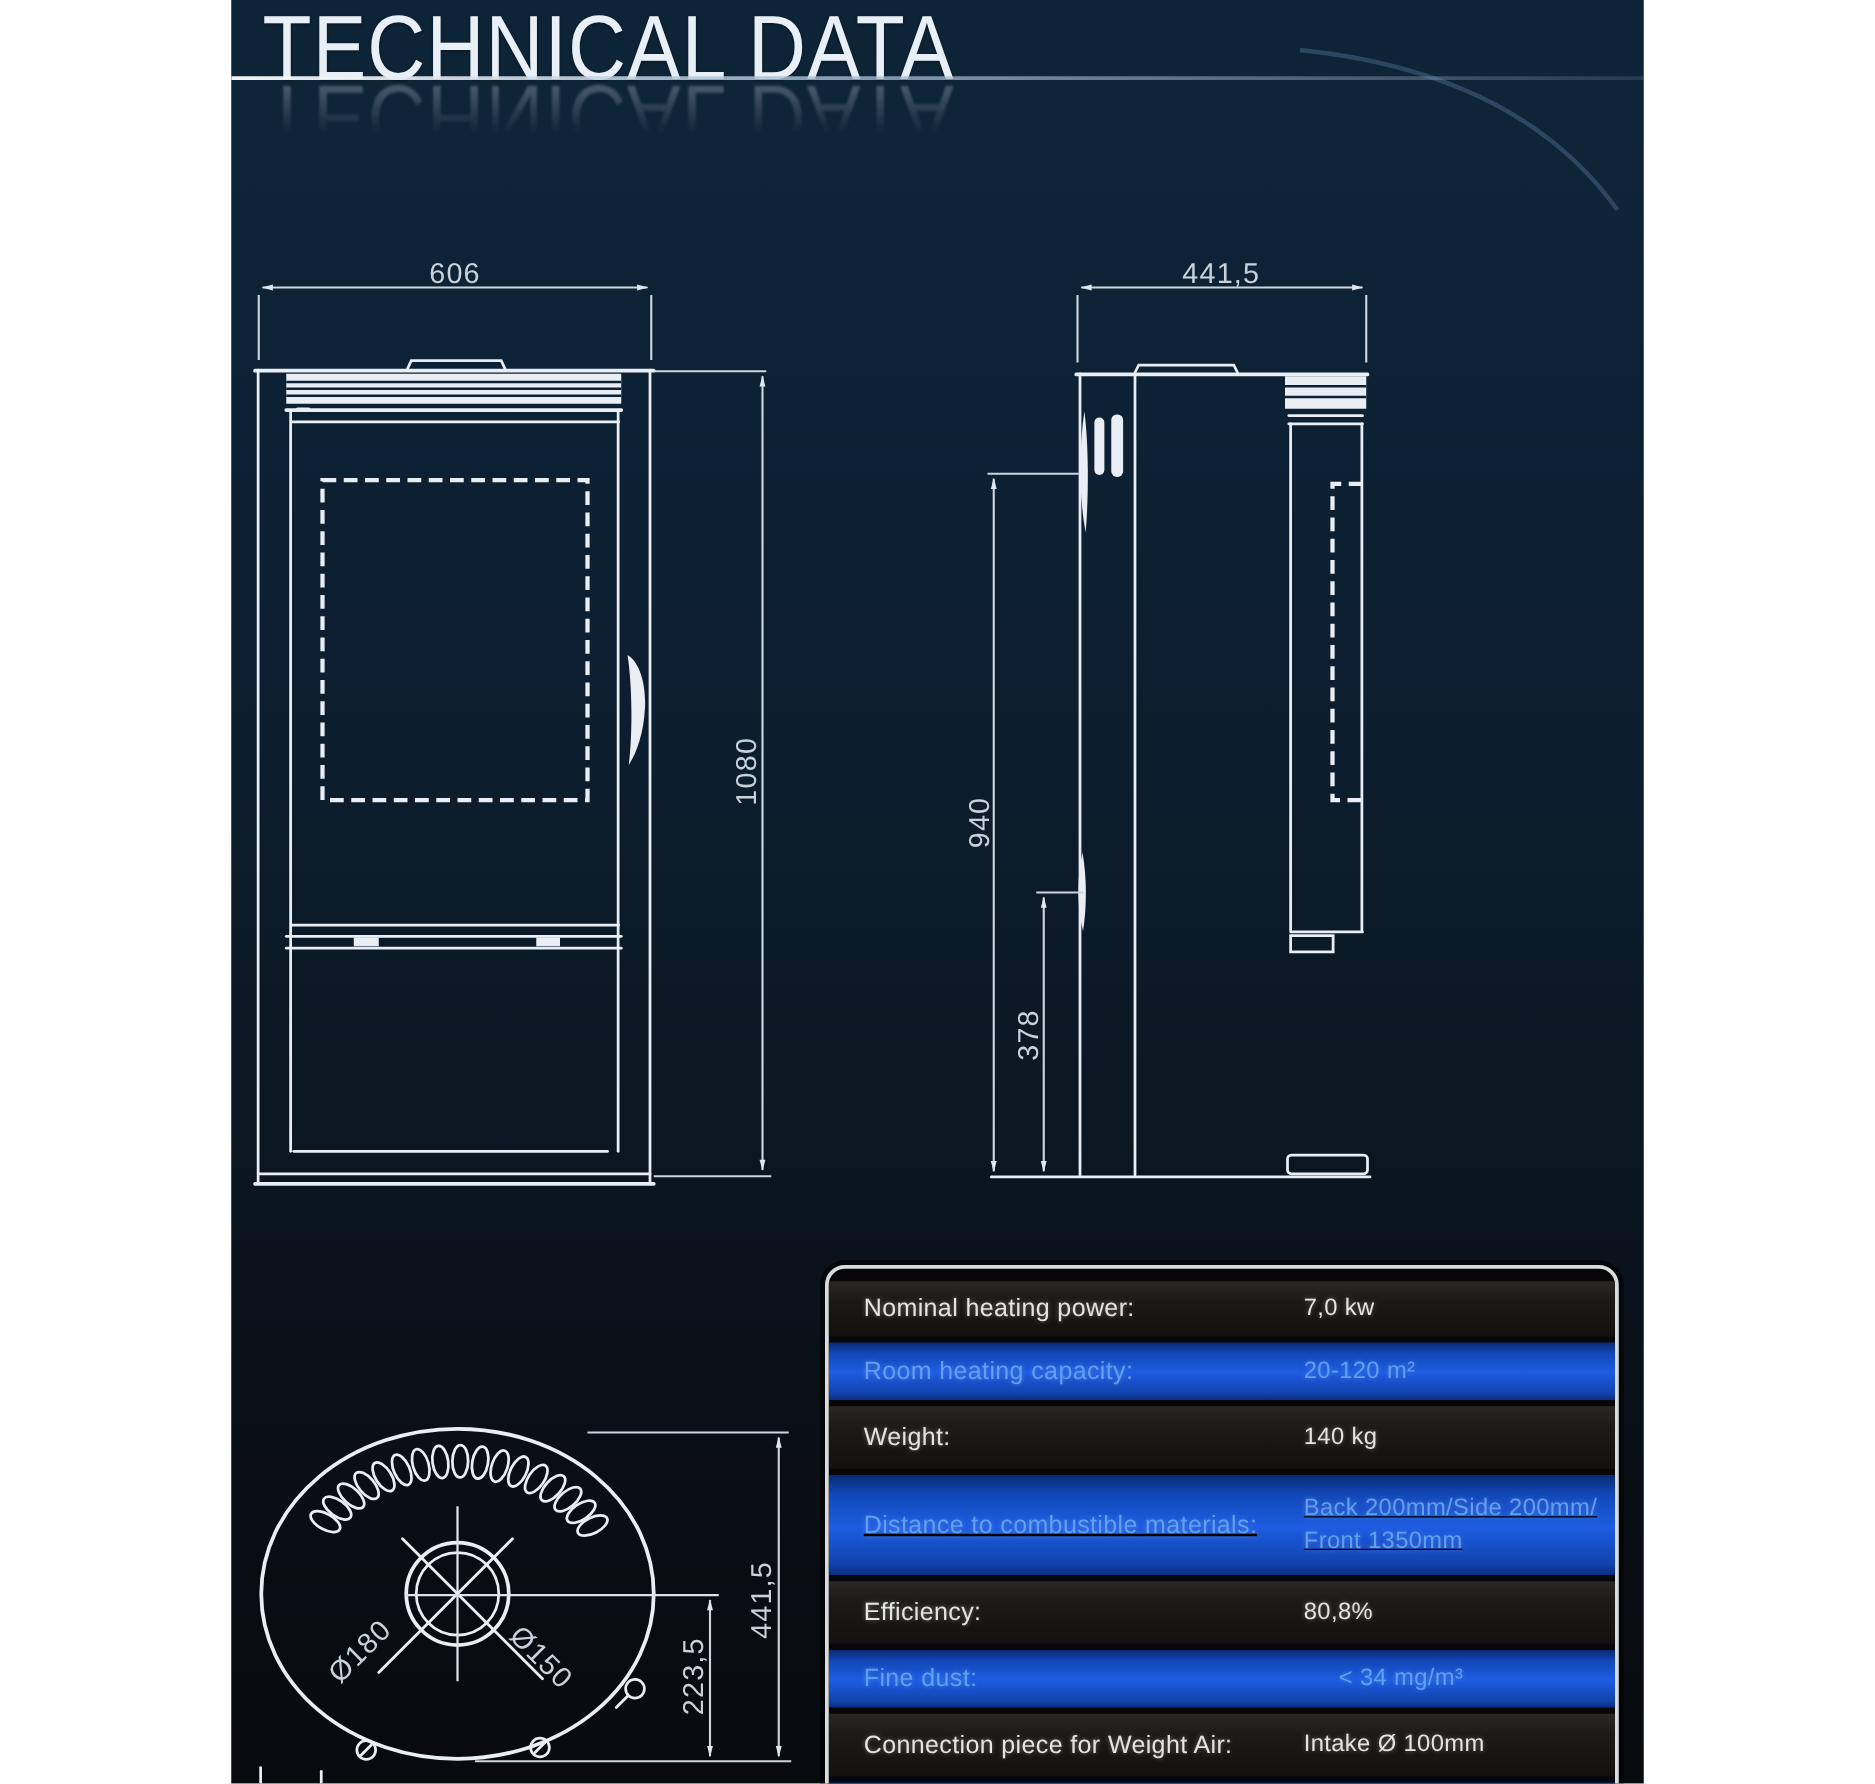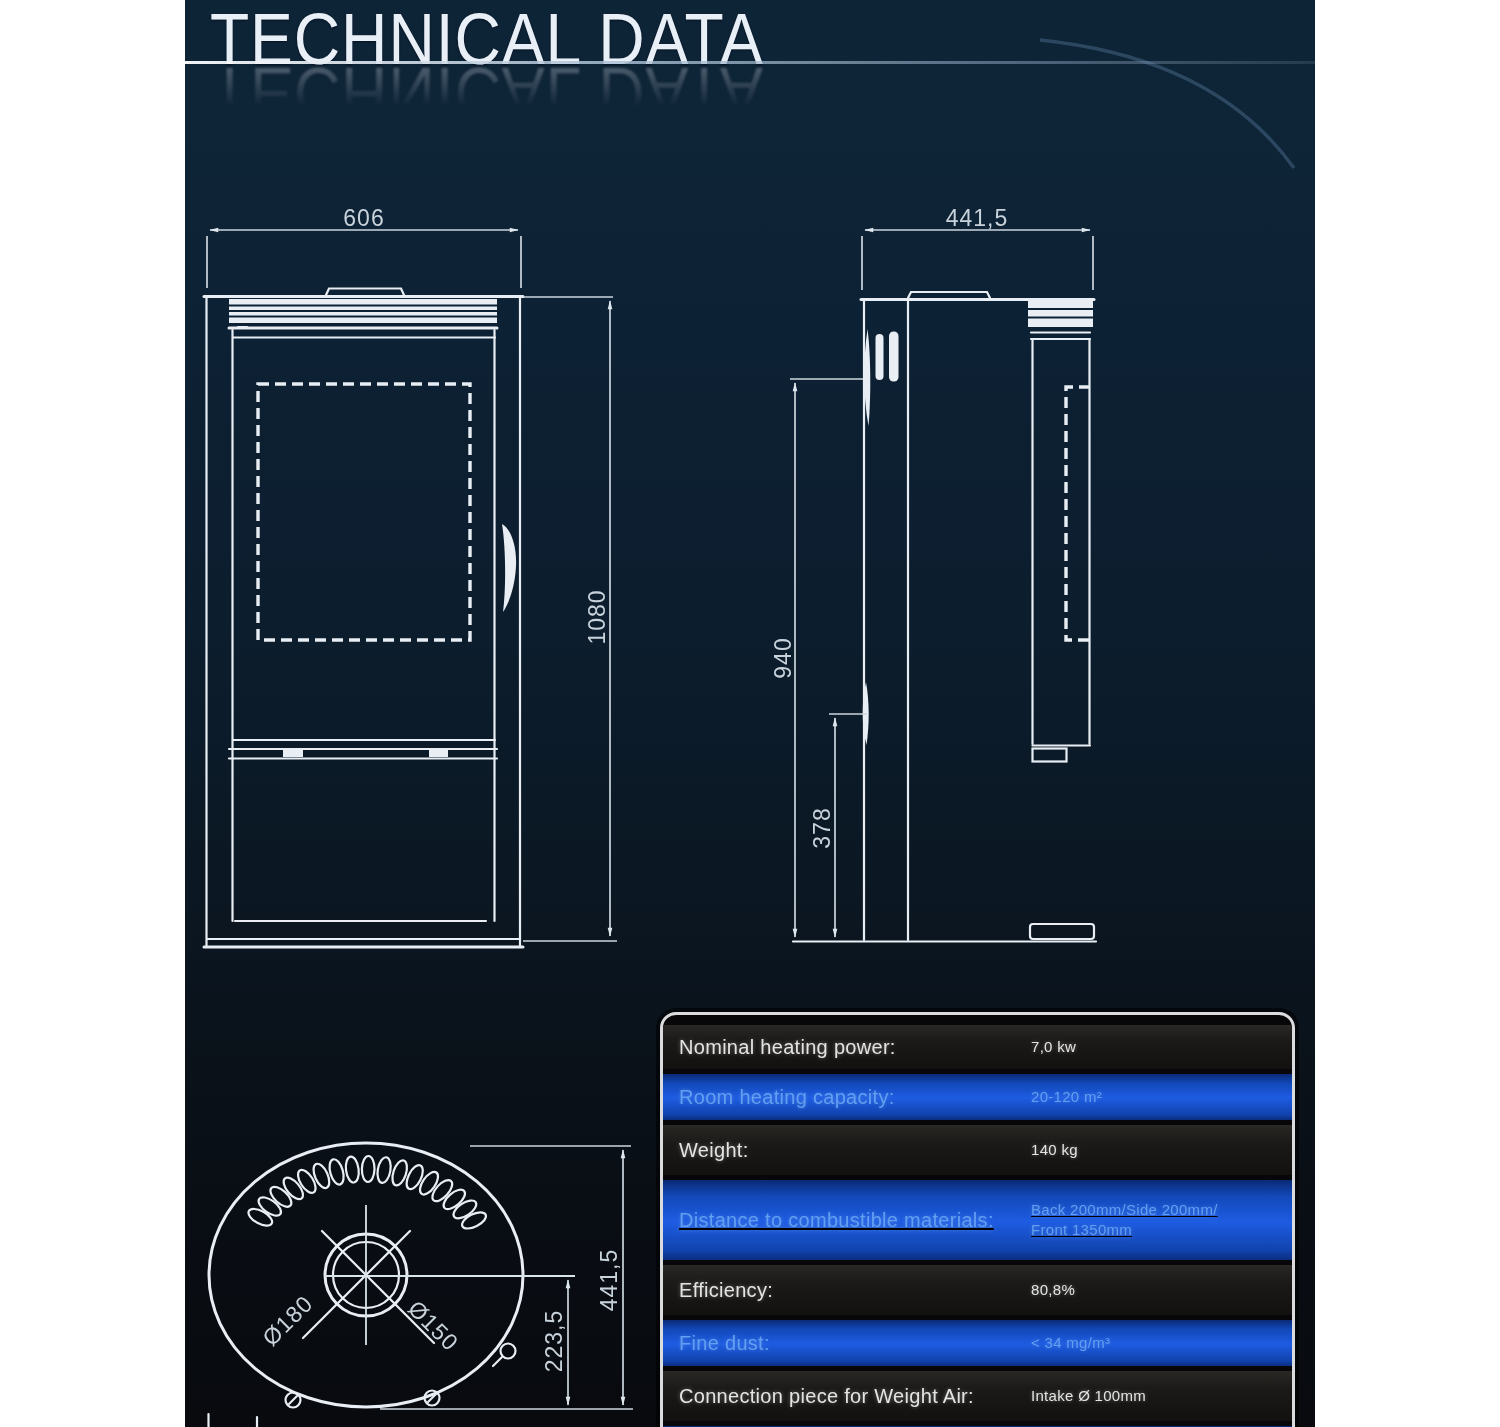--- a/index.html
+++ b/index.html
@@ -37,25 +37,25 @@
     padding-top:10px;overflow:hidden;box-shadow:0 0 0 4px rgba(0,0,0,.55);}
   .spec-row{display:flex;align-items:center;margin-bottom:5px;width:100%;}
   .spec-row.dark{background:linear-gradient(180deg,#2a2825 0%,#1b1a18 35%,#121110 100%);}
   .spec-row.blue{background:linear-gradient(180deg,#092a75 0%,#1248b8 20%,#1e5ce2 52%,
                  #1143ae 88%,#0a2d80 100%);}
   .spec-row:nth-of-type(1){height:44px;}
   .spec-row:nth-of-type(2){height:46px;}
   .spec-row:nth-of-type(3){height:50px;}
   .spec-row:nth-of-type(4){height:80px;text-decoration:underline;}
   .spec-row:nth-of-type(5){height:50px;justify-content:flex-end;}
-  .spec-row:nth-of-type(6){height:46px;}
+  .spec-row:nth-of-type(6){height:46px;gap:28px;}
   .spec-row:nth-of-type(7){height:50px;}
   .spec-row:nth-of-type(8){height:40px;}
-  .spec-label{flex:0 0 352px;padding-left:16px;font-size:20px;letter-spacing:.3px;}
-  .spec-value{flex:1;font-size:15px;letter-spacing:.3px;white-space:pre-line;line-height:1.35;}
+  .spec-label{flex:0 0 352px;padding-left:28px;font-size:20px;letter-spacing:.3px;}
+  .spec-value{flex:1;font-size:19px;letter-spacing:.3px;white-space:pre-line;line-height:1.35;}
   .dark .spec-label,.dark .spec-value{color:#e4e4e4;text-shadow:0 0 4px rgba(255,255,255,.35);}
   .blue .spec-label,.blue .spec-value{color:#639ff0;text-shadow:0 0 4px rgba(120,170,245,.45);}
 </style>
 </head>
 <body>
 
 <div class="page">
   <div class="stage">
 
     <div class="title-main">TECHNICAL DATA</div>

